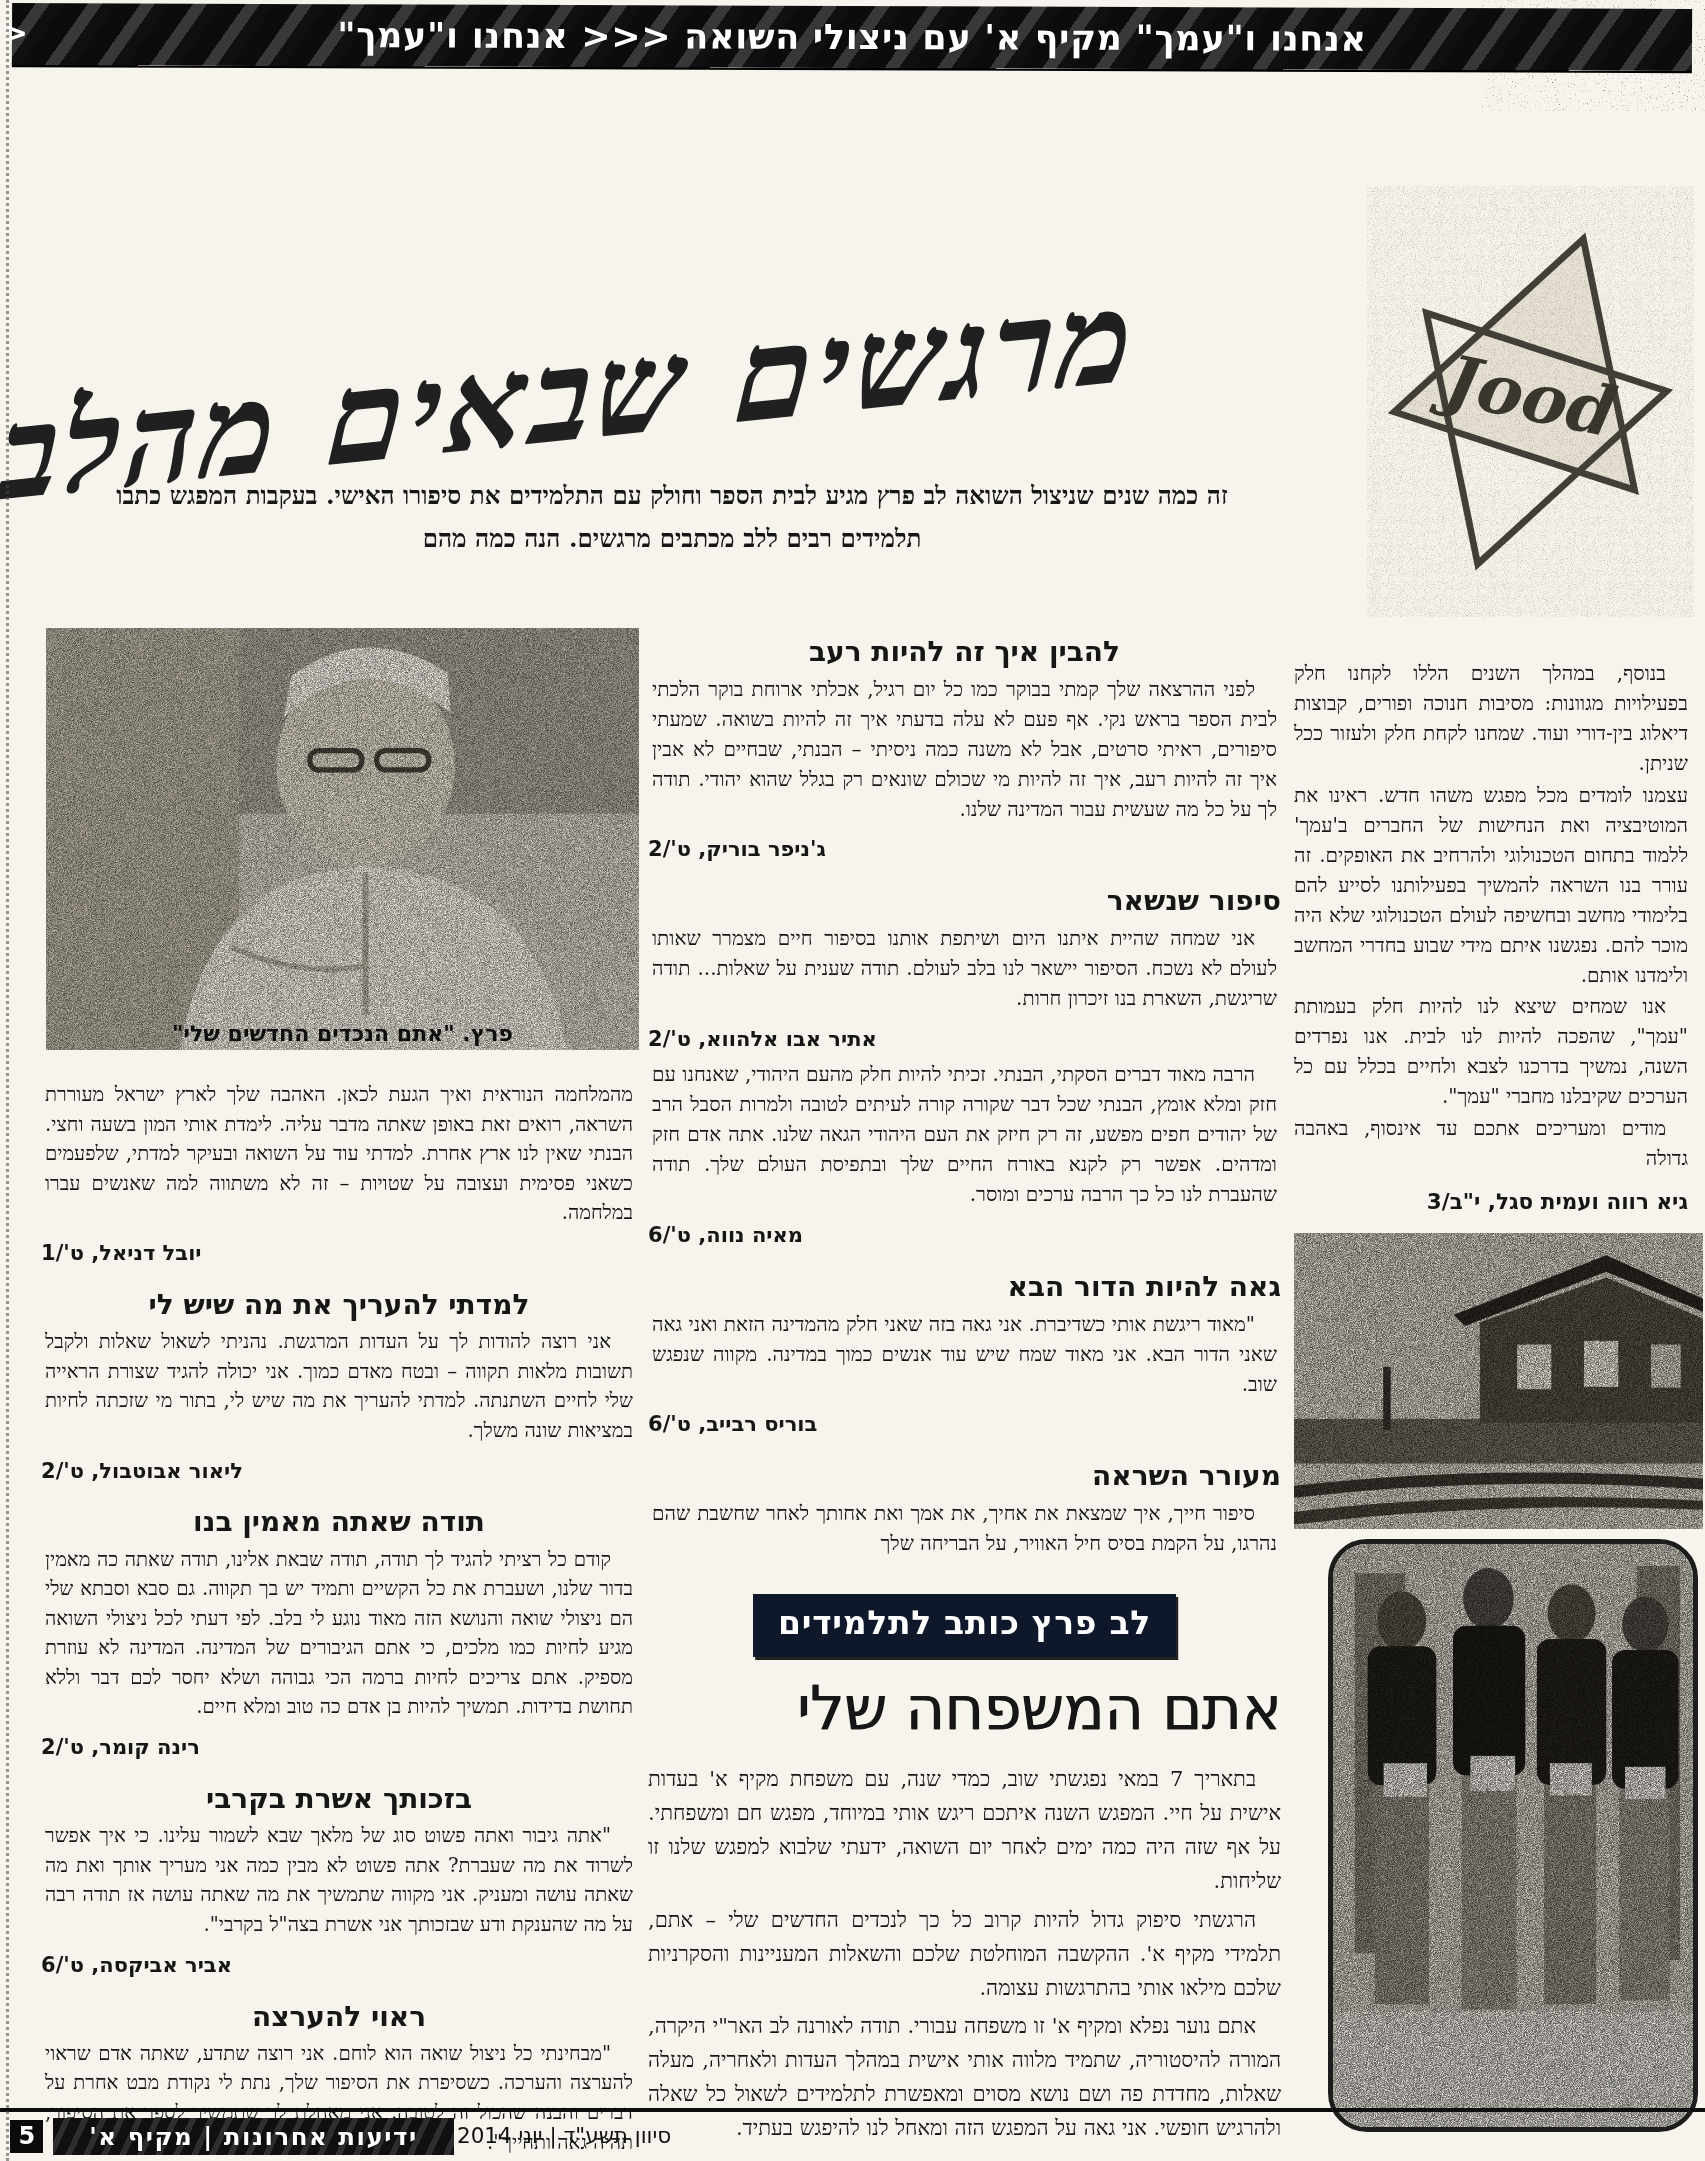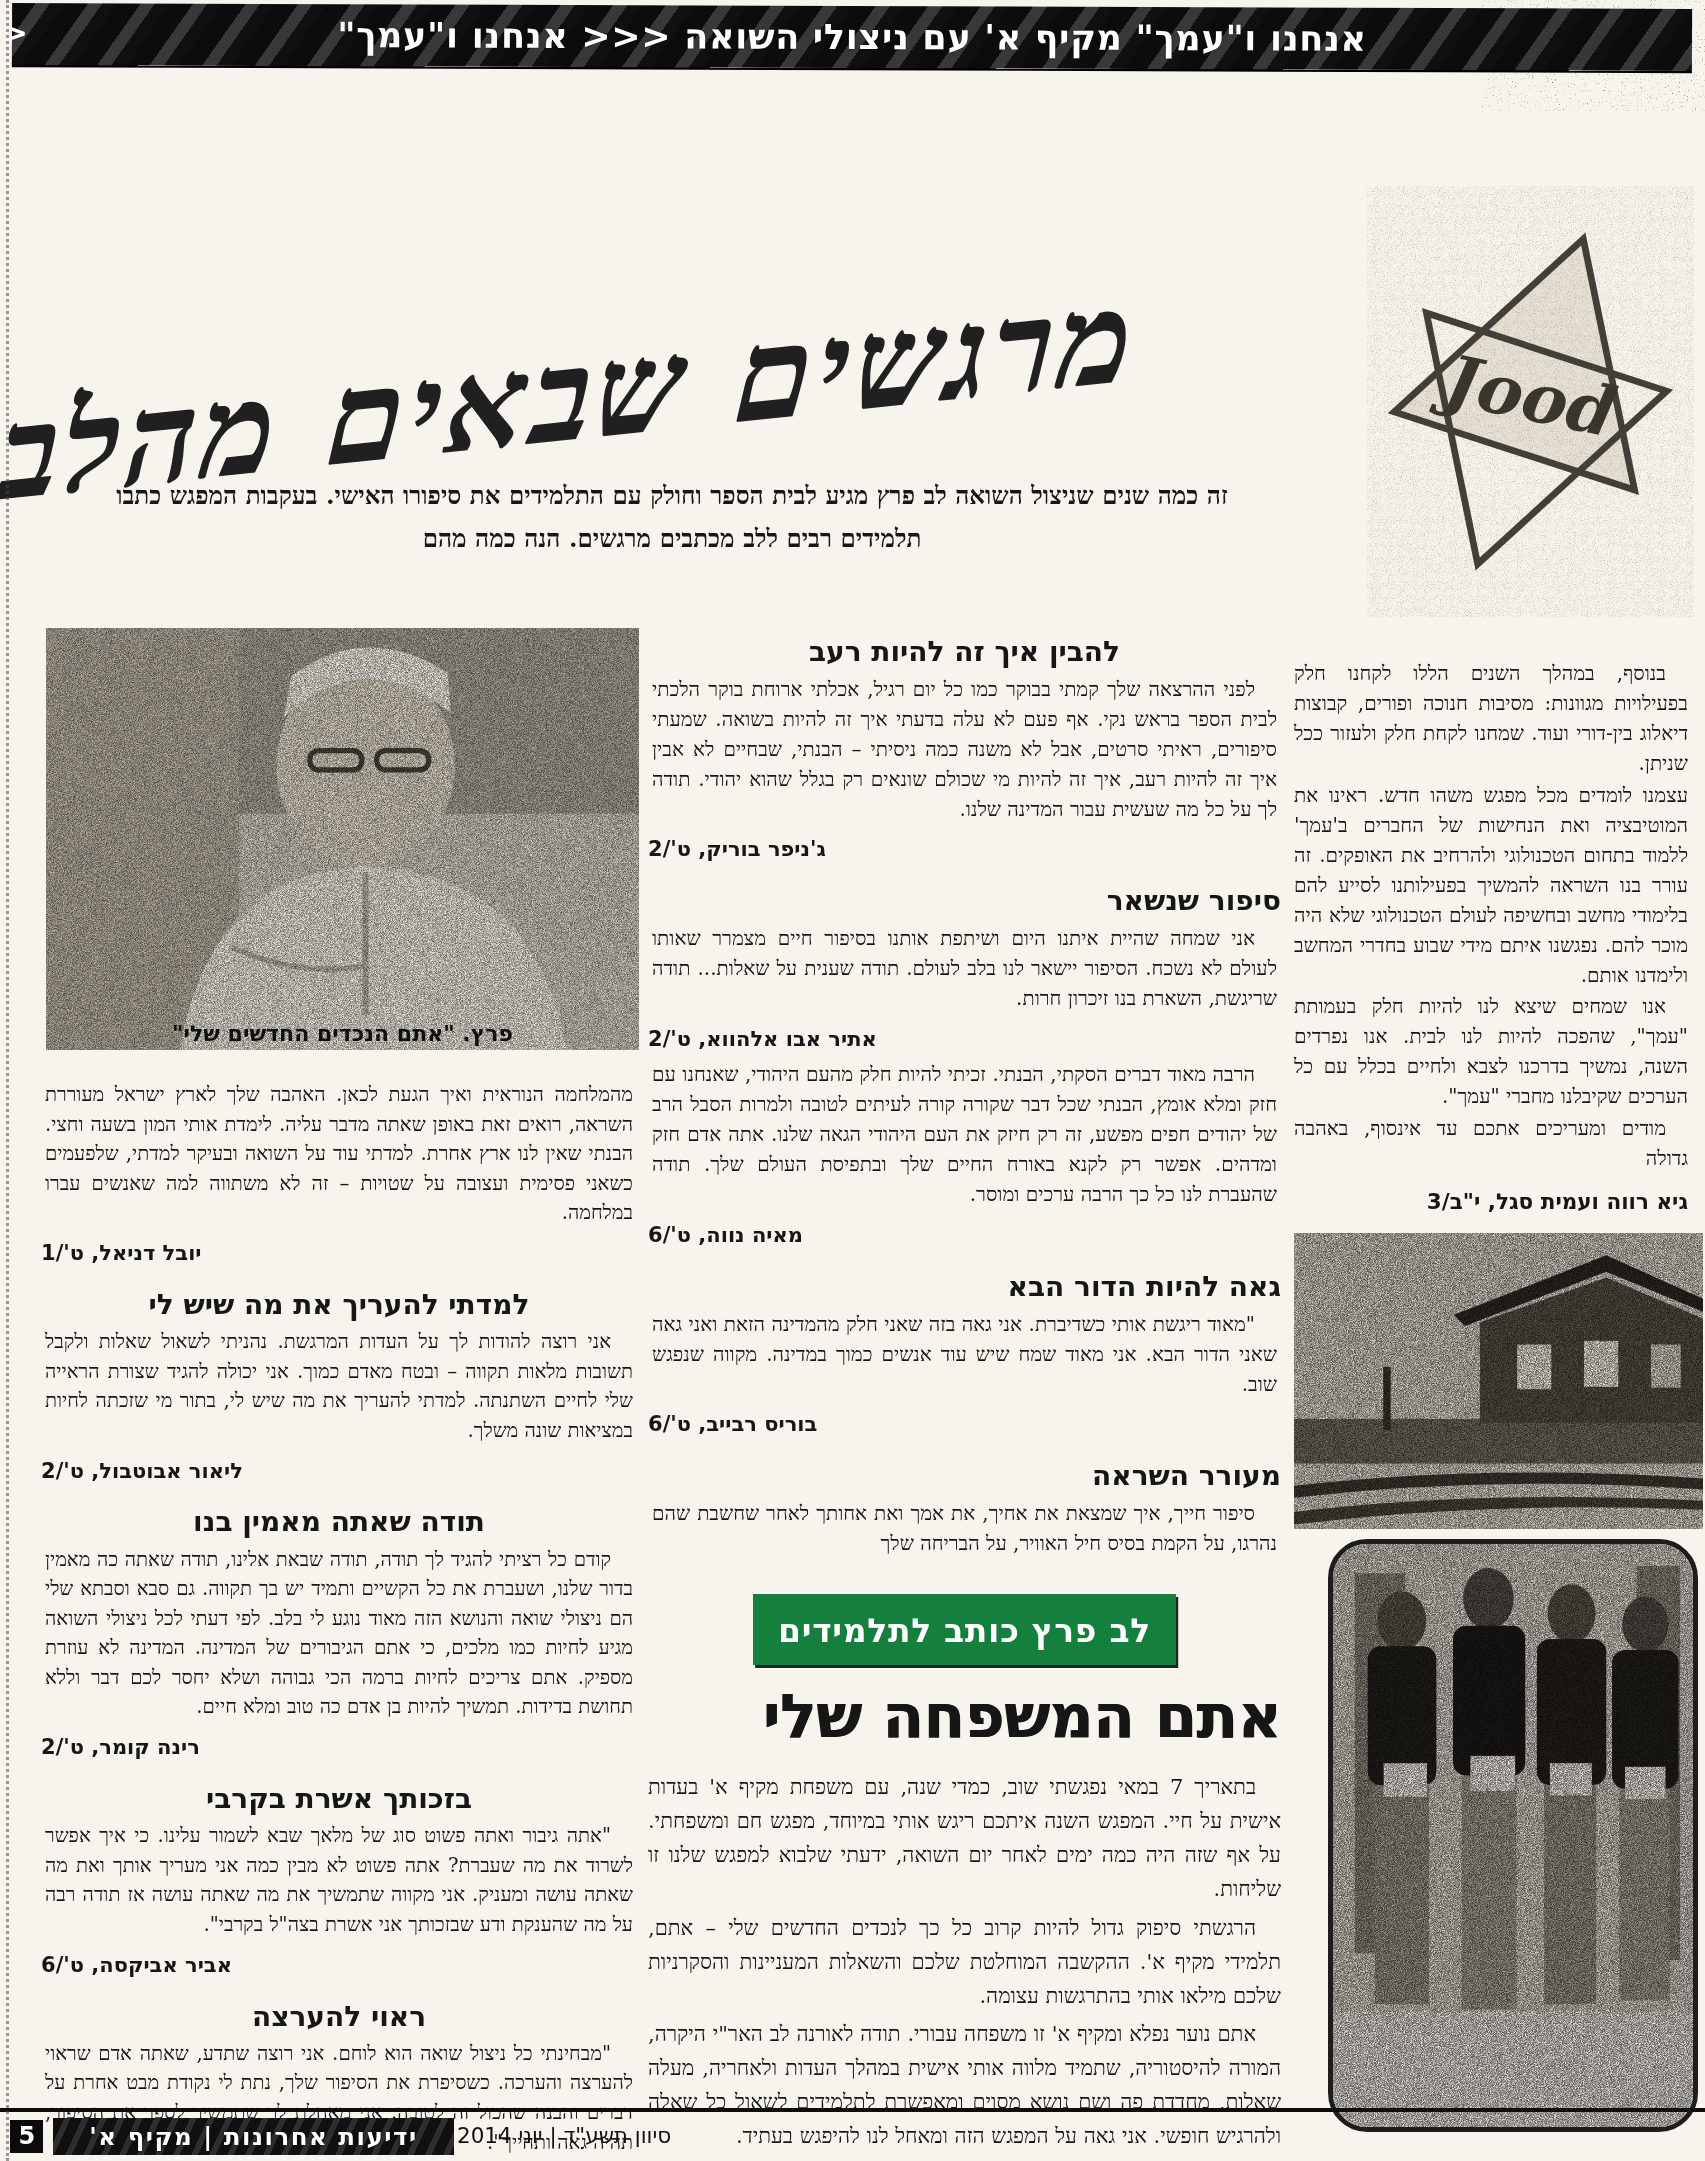--- a/index.html
+++ b/index.html
@@ -70,27 +70,27 @@
   .letter-body{margin:4px;text-indent:22px;}
   .letter-sig{
     font-family:"DejaVu Sans",sans-serif;font-weight:bold;font-size:21px;
     text-align:left;margin:10.4px 0 3px 0;
   }
   .rc-par{margin:0 0 1.5px 0;text-indent:22px;}
   .rc-sig{font-family:"DejaVu Sans",sans-serif;font-weight:bold;font-size:21.5px;text-align:right;margin-top:13.4px;}
   
   .lev-box-wrap{text-align:center;margin-top:36px;}
   .lev-box{
-    display:inline-block;background:#15803d;color:#fff;
+    display:inline-block;background:#0f172a;color:#fff;
     font-family:"DejaVu Sans",sans-serif;font-weight:bold;font-size:33px;
-    padding:12px 25px 9px 25px;letter-spacing:0.7px;
+    padding:4px 25px 9px 25px;letter-spacing:0.7px;
     box-shadow:2.2px 3px 0 #222;
   }
   .lev-headline{
-    font-family:"DejaVu Sans",sans-serif;font-weight:700;font-size:61px;
+    font-family:"DejaVu Sans",sans-serif;font-weight:400;font-size:61px;
     text-align:right;margin:19.3px 0 22px 0;letter-spacing:-0.7px;line-height:1.05;
     text-shadow:0.7px 0 0 #111;
   }
   .lev-par{margin:0 0 4.5px 0;text-indent:25px;font-size:21px;line-height:1.62;}
   
   .footer-rule{position:absolute;left:0;right:0;top:2108px;height:3.7px;background:#0d0d0d;}
   .footer{position:absolute;left:0;top:2118px;width:100%;height:43px;z-index:4;}
   .footer-page{
     position:absolute;left:10.4px;top:1.5px;width:33px;height:33px;background:#0b0b0b;color:#fff;
     font-family:"DejaVu Sans",sans-serif;font-weight:bold;font-size:24px;

